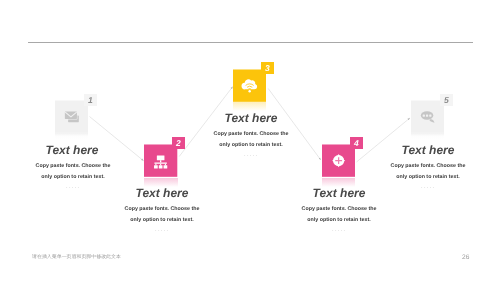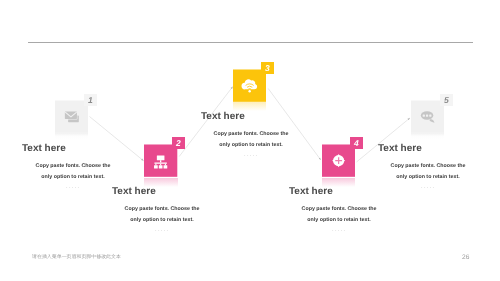--- a/index.html
+++ b/index.html
@@ -6,21 +6,21 @@
   body{width:500px;height:281px;background:#ffffff;font-family:"Liberation Sans",sans-serif;overflow:hidden;-webkit-font-smoothing:antialiased;text-rendering:geometricPrecision;}
   #slide{position:relative;width:500px;height:281px;background:#fff;}
   svg.lines{position:absolute;left:0;top:0;width:500px;height:281px;}
   .divider{position:absolute;left:28px;top:42px;width:445px;height:1px;background:#a8a8a8;}
   .tile{position:absolute;width:33.3px;height:33.3px;}
   .tile svg{display:block;width:33.3px;height:33.3px;}
   .refl{position:absolute;width:33.3px;height:9px;}
   .refl.light{height:6px;}
   .badge{position:absolute;width:12.5px;height:12.3px;color:#fff;font-style:italic;font-weight:bold;font-size:8.5px;text-align:center;line-height:12.3px;}
   .badge.gray{color:#8a8a8a;background:#f4f4f4;}
-  .title{position:absolute;width:100px;font-weight:bold;font-size:10px;color:#4a4a4a;text-align:left;white-space:nowrap;}
+  .title{position:absolute;width:100px;font-style:italic;font-weight:bold;font-size:12px;color:#4a4a4a;text-align:center;white-space:nowrap;}
   .body{position:absolute;width:100px;font-size:5.3px;font-weight:bold;color:#3b3b3b;text-align:center;line-height:10.5px;white-space:nowrap;}
   .dots{position:absolute;width:100px;font-size:6px;color:#cfcfcf;text-align:center;letter-spacing:0.9px;white-space:nowrap;}
   .footer{position:absolute;left:32px;top:254px;font-size:4.95px;color:#9b9b9b;}
   .pageno{position:absolute;left:462px;top:254px;font-size:6.6px;color:#9b9b9b;}
 </style>
 </head>
 <body>
 
 <div id="slide">
 

